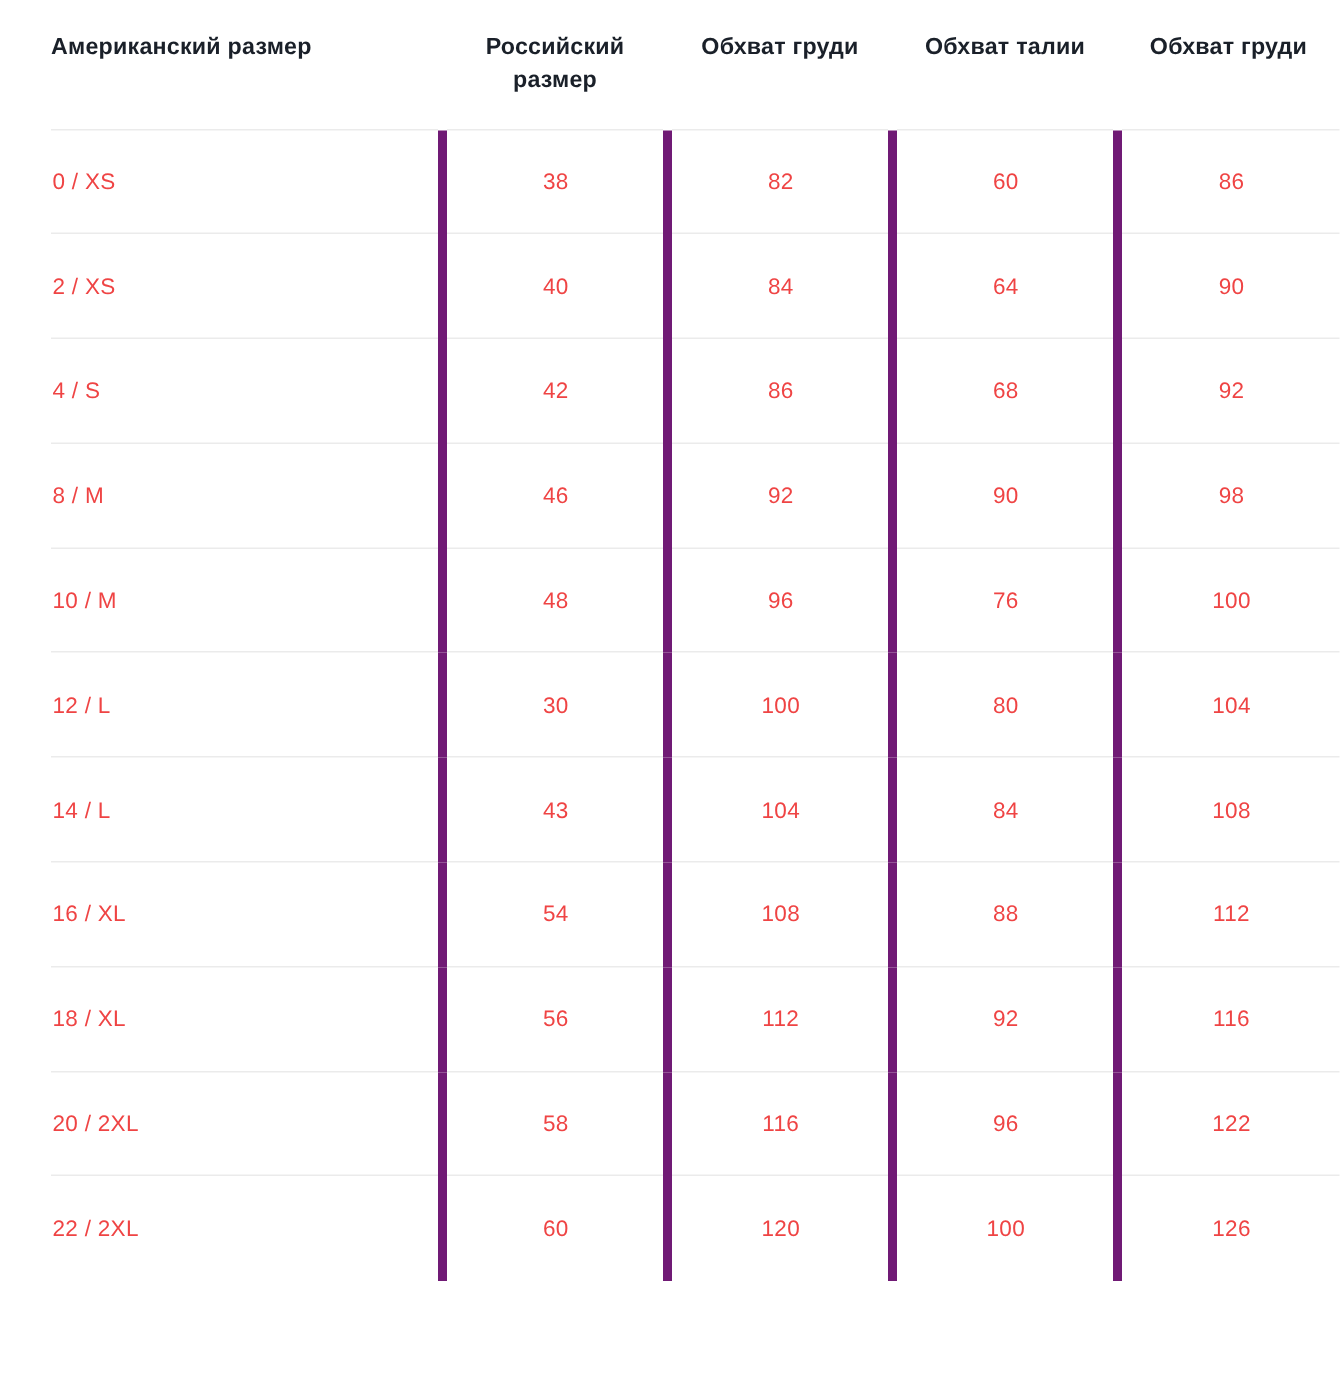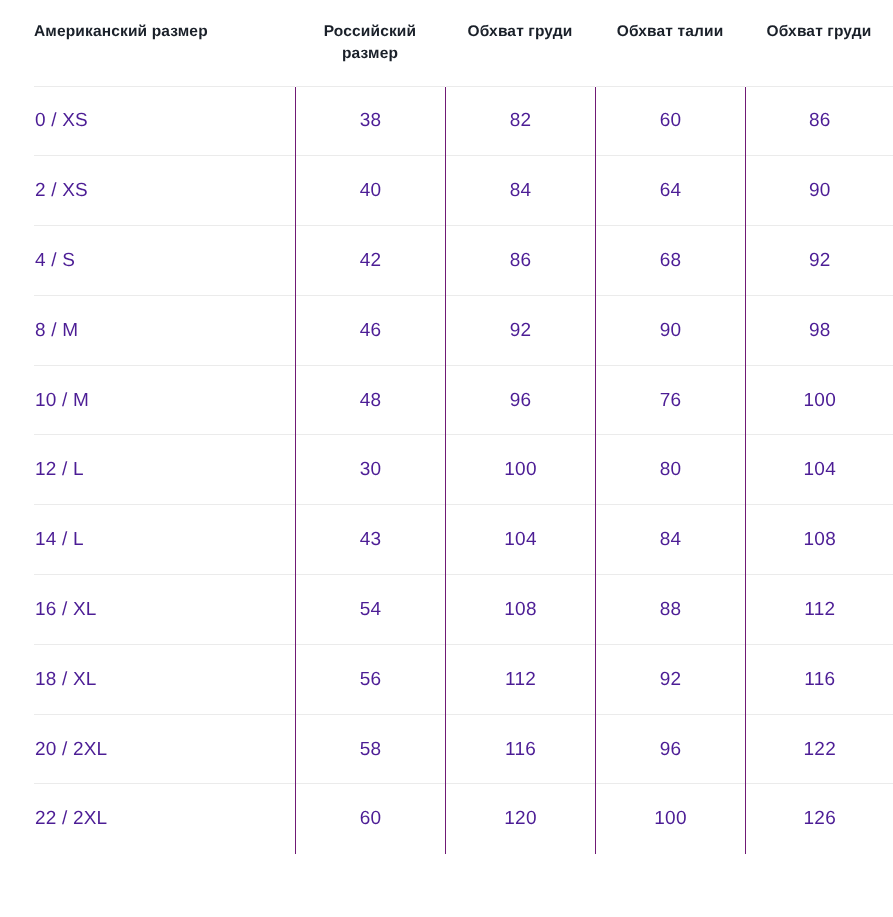--- a/index.html
+++ b/index.html
@@ -5,24 +5,24 @@
   html,body{margin:0;padding:0;background:#ffffff;}
   body{width:893px;height:917px;overflow:hidden;
        font-family:"Liberation Sans",sans-serif;
        -webkit-font-smoothing:antialiased;text-rendering:geometricPrecision;}
   .chart{position:relative;width:761px;height:917px;background:#ffffff;}
   table{border-collapse:collapse;width:893px;table-layout:fixed;}
   thead th{font-weight:700;font-size:15.5px;line-height:21.7px;letter-spacing:0.15px;color:#1a2029;
            text-align:center;height:86.5px;vertical-align:top;
            padding:21px 13px 0 13px;box-sizing:border-box;}
   thead th.c0{text-align:left;padding-left:34px;padding-right:8px;}
-  tbody td{font-size:19px;color:#4c1d95;text-align:center;letter-spacing:0.2px;
+  tbody td{font-size:15px;color:#ef4444;text-align:center;letter-spacing:0.2px;
            height:69.8px;padding:0;vertical-align:middle;position:relative;}
   tbody td.c0{text-align:left;padding-left:35px;}
-  tbody td.c1,tbody td.c2,tbody td.c3,tbody td.c4{border-left:1px solid #701a75;padding-left:1px;}
+  tbody td.c1,tbody td.c2,tbody td.c3,tbody td.c4{border-left:6px solid #701a75;padding-left:1px;}
   tbody tr td::before{content:"";position:absolute;left:0;right:0;top:-1px;height:1px;background:#ebebeb;}
   tbody tr td.c0::before{left:34px;}
   col.w0{width:295px;} col.w1{width:150px;} col.w2{width:150px;} col.w3{width:150px;} col.w4{width:148px;}
 </style>
 </head>
 <body>
 
 <div class="chart">
   <table>
     <colgroup>

